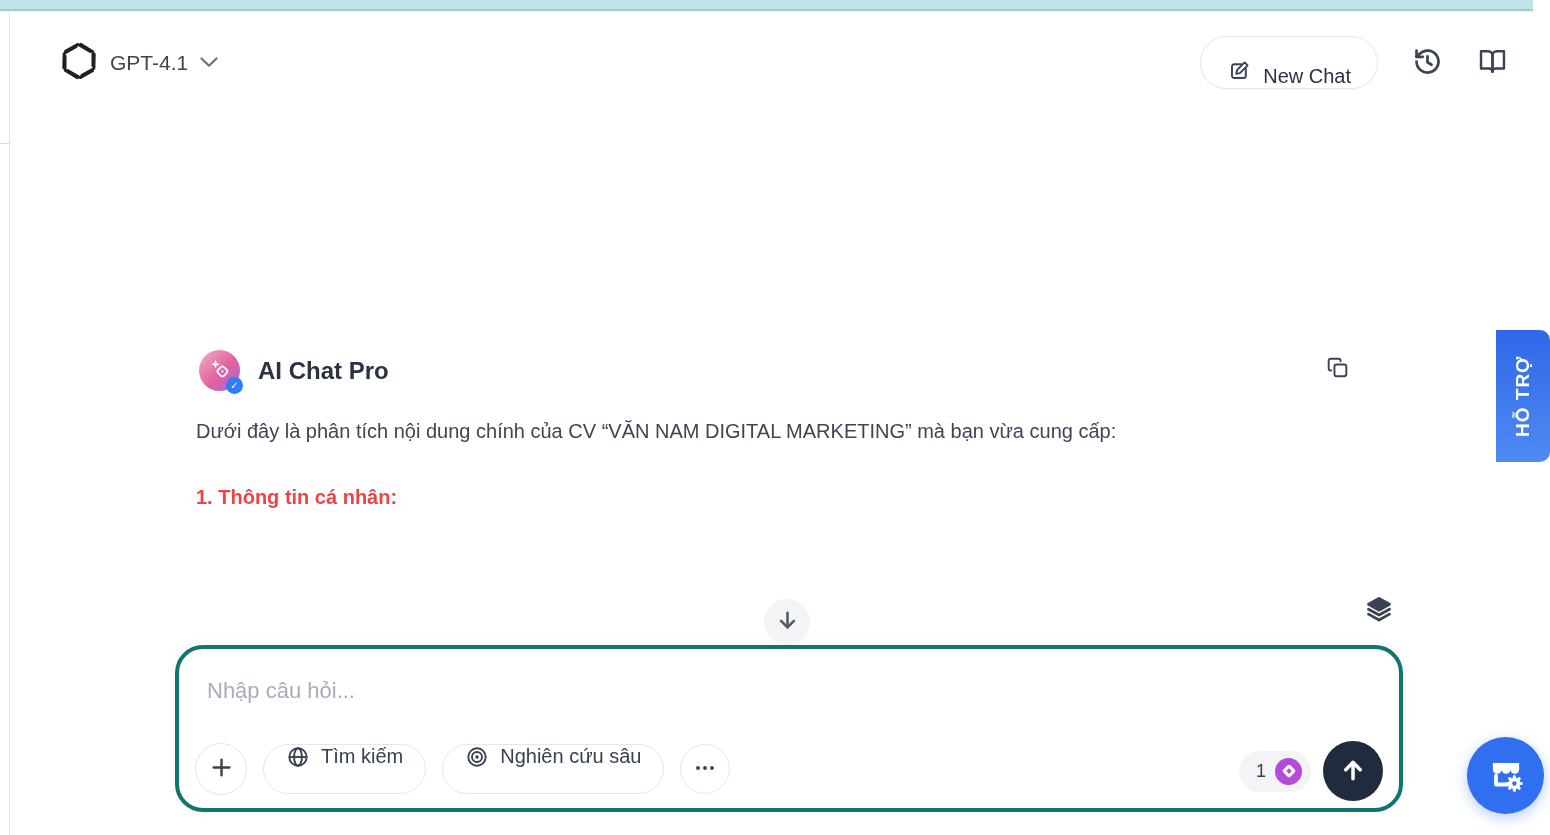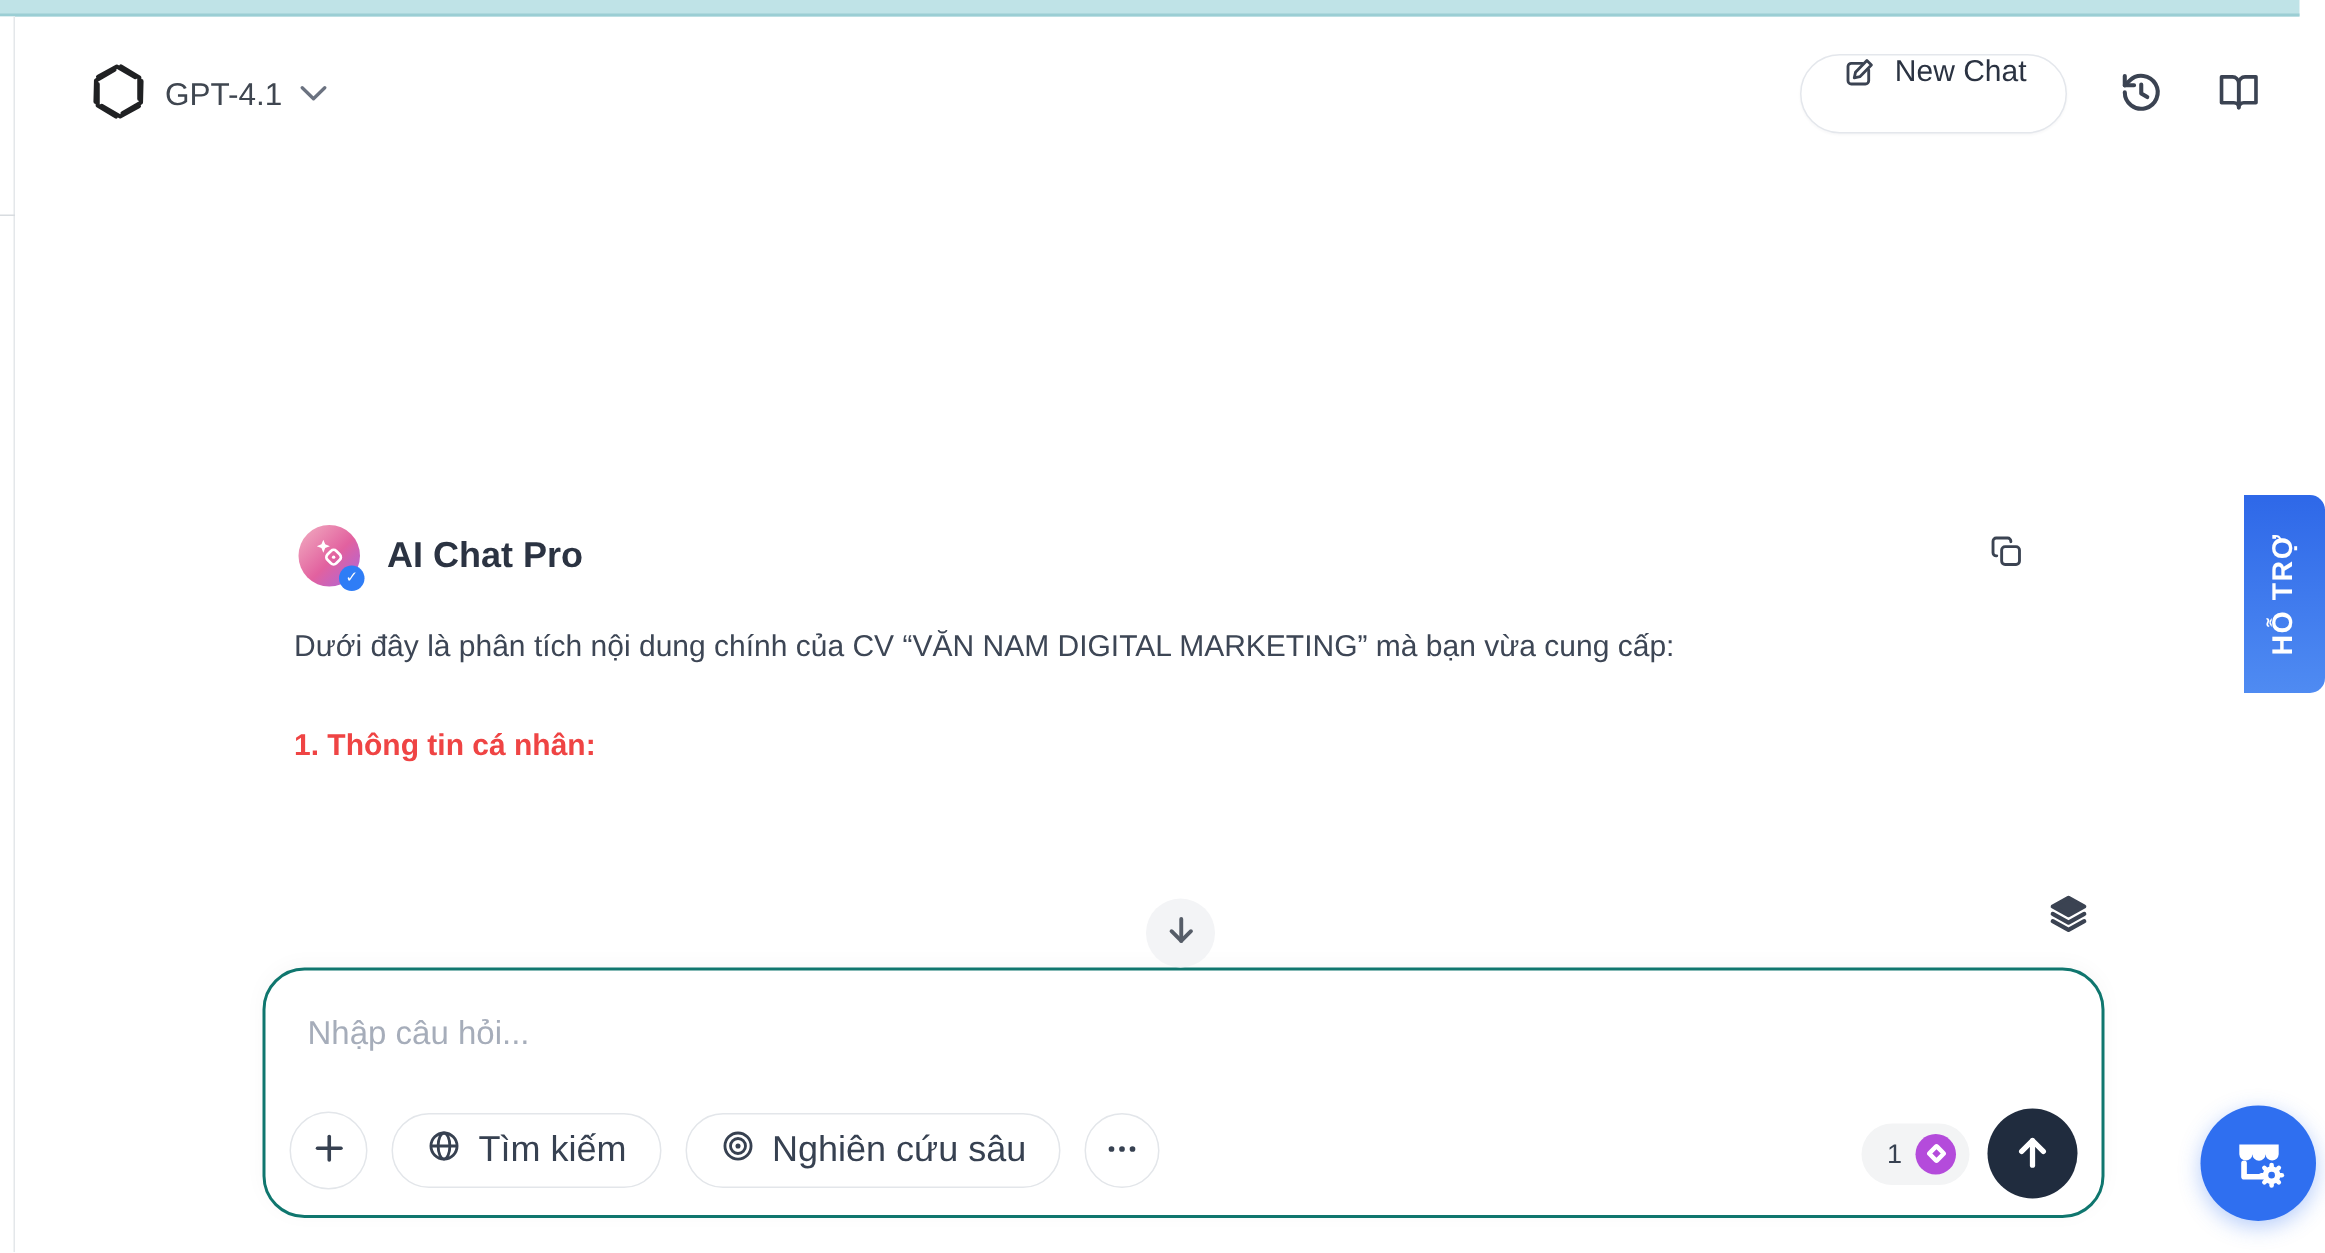--- a/index.html
+++ b/index.html
@@ -41,21 +41,21 @@
     position: absolute; left: 60px; top: 42px;
     display: flex; align-items: center; gap: 12px;
     cursor: pointer;
   }
   .model-label { font-size: 21px; color: #3f4650; text-align: right; }
   .header-right {
     position: absolute; right: 42px; top: 36px;
     display: flex; align-items: center; gap: 34px;
   }
   .new-chat-btn {
-    display: flex; align-items: flex-start; gap: 12px;
+    display: flex; align-items: flex-end; gap: 12px;
     height: 53px; padding: 0 26px;
     border: 1px solid #e4e7ec; border-radius: 27px;
     background: #fff; cursor: pointer;
     box-shadow: 0 1px 2px rgba(16,24,40,.04);
     font-size: 20px; color: #2b3342;
   }
   .icon-btn { background: none; border: none; cursor: pointer; display: flex; }
 
   
   .user-bubble {
@@ -119,21 +119,21 @@
     background: #f3f4f6; border: none; cursor: pointer;
     display: flex; align-items: center; justify-content: center;
     z-index: 6;
   }
 
   
   .composer {
     position: absolute; left: 175px; top: 645px;
     width: 1228px; height: 167px;
     background: #fff;
-    border: 2px solid #0f766e; border-radius: 28px;
+    border: 4px solid #0f766e; border-radius: 28px;
     box-shadow: 0 -2px 14px rgba(16,24,40,.03);
     z-index: 5;
   }
   .composer-input {
     position: absolute; left: 28px; top: 24px;
     width: 1100px; height: 36px;
     border: none; outline: none;
     font-family: inherit; font-size: 22px; color: #2b3342;
     background: transparent;
   }
@@ -145,22 +145,22 @@
   .round-btn {
     width: 52px; height: 52px; border-radius: 50%;
     background: #fff; border: 1px solid #e3e6ea;
     display: flex; align-items: center; justify-content: center;
     cursor: pointer; flex: none;
   }
   .tool-pill {
     height: 50px; padding: 0 22px;
     border: 1px solid #e3e6ea; border-radius: 25px;
     background: #fff; cursor: pointer;
-    display: flex; align-items: center; gap: 11px;
-    font-family: inherit; font-size: 24px; color: #374151;
+    display: flex; align-items: flex-start; gap: 11px;
+    font-family: inherit; font-size: 20px; color: #374151;
   }
   .more-btn { width: 50px; height: 50px; }
   .composer-right {
     position: absolute; right: 16px; top: 92px;
     display: flex; align-items: center; gap: 12px;
   }
   .credits-pill {
     height: 41px; padding: 0 9px 0 17px;
     background: #f3f4f5; border-radius: 21px;
     display: flex; align-items: center; gap: 9px;

